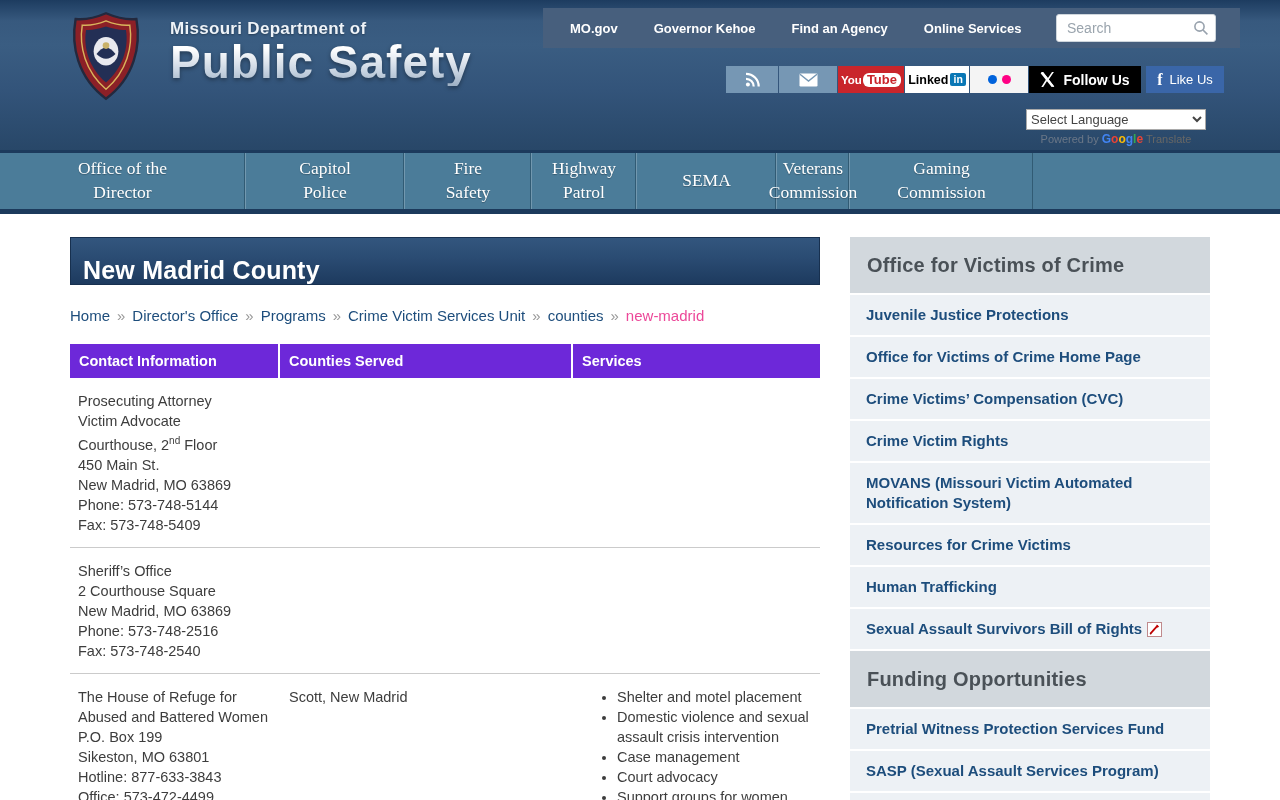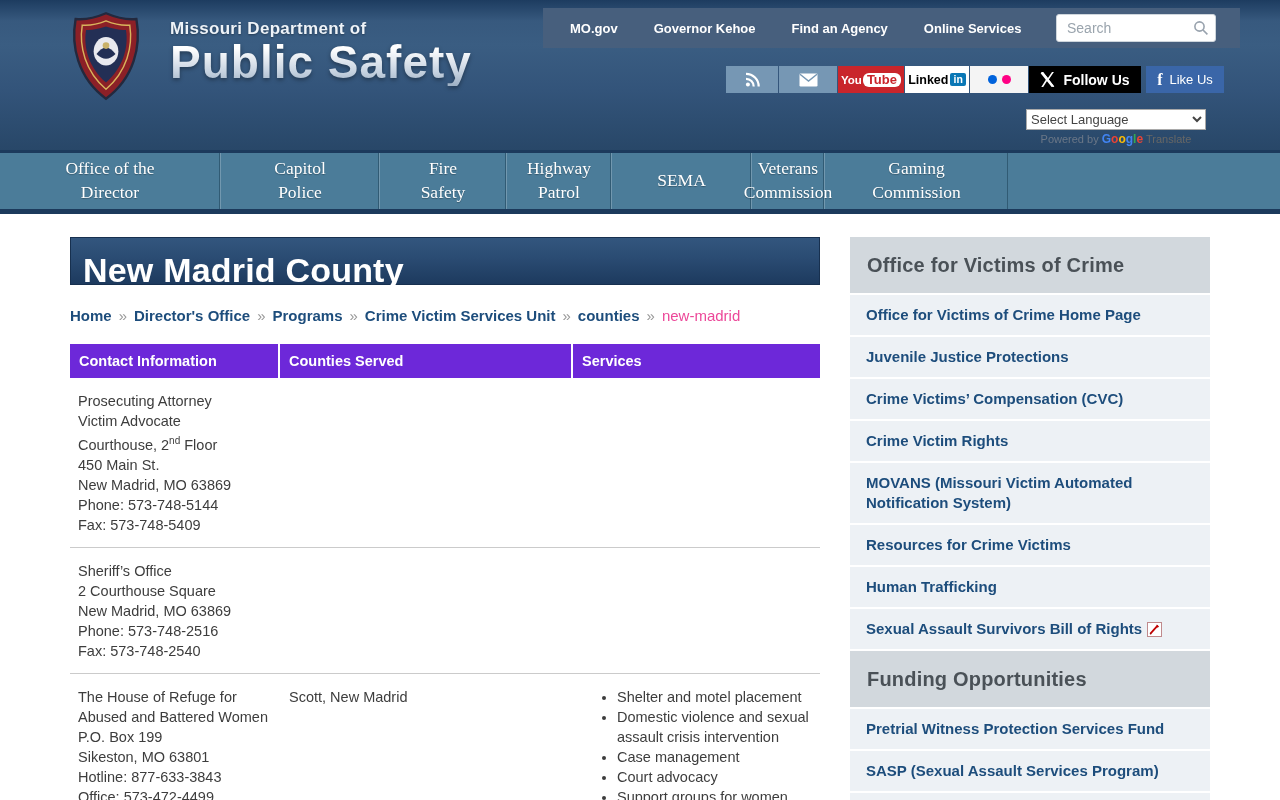--- a/index.html
+++ b/index.html
@@ -61,35 +61,35 @@
 
   
   .main-nav { width:1280px; height:64px; background:#4b7c99;
     border-top:3px solid #1c3a5c; border-bottom:5px solid #1c3a5c;
     display:flex; list-style:none; }
   .main-nav li { display:flex; align-items:center; justify-content:center; text-align:center;
     color:#fff; font-family:"Liberation Serif","DejaVu Serif",serif; font-size:17.5px;
     line-height:1.35; cursor:pointer; border-left:1px solid rgba(255,255,255,.22);
     box-shadow:inset -1px 0 0 rgba(18,50,72,.45); text-shadow:0 1px 1px rgba(0,0,0,.3); }
   .main-nav li:first-child { border-left:none; }
-  .main-nav li:nth-child(1){width:220px}.main-nav li:nth-child(2){width:159px}
+  .main-nav li:nth-child(1){width:245px}.main-nav li:nth-child(2){width:159px}
   .main-nav li:nth-child(3){width:127px}.main-nav li:nth-child(4){width:105px}
   .main-nav li:nth-child(5){width:140px}.main-nav li:nth-child(6){width:73px}
   .main-nav li:nth-child(7){width:184px}.main-nav li:nth-child(8){width:247px}
 
   
   .content { display:flex; padding:23px 70px 0 70px; gap:30px; }
   .main-col { width:750px; }
   .title-banner { height:48px; border:1px solid #17304f;
     background:linear-gradient(180deg,#33567e 0%,#2a4b72 45%,#1d3a5e 100%);
     display:flex; align-items:center; padding-left:12px; }
-  .title-banner h1 { color:#fff; font-size:34px; font-weight:700; letter-spacing:.2px;margin-top:18px; }
+  .title-banner h1 { color:#fff; font-size:25px; font-weight:700; letter-spacing:.2px;margin-top:18px; }
 
   .breadcrumb { margin-top:22px; font-size:15px; color:#666; }
-  .crumb-link { color:#1d4d7c; font-weight:700; text-decoration:none; cursor:pointer; }
+  .crumb-link { color:#1d4d7c; font-weight:400; text-decoration:none; cursor:pointer; }
   .crumb-sep { color:#999; margin:0 7px; font-weight:400; }
   .crumb-current { color:#ec4899; font-weight:400; }
 
   .svc-table { margin-top:20px; }
   .t-head { display:flex; }
   .t-head .hc { background:#6d28d9; color:#fff; font-weight:700; font-size:14.5px;
     height:34px; display:flex; align-items:center; padding-left:9px;
     border-right:2px solid #fff; }
   .t-head .hc:last-child { border-right:none; }
   .c1 { width:210px; } .c2 { width:293px; } .c3 { width:247px; }
@@ -278,22 +278,22 @@
             </div>
           </div>
         </div>
     </div>
   </div>
 
   <aside class="sidebar" id="sidebar">
       <div class="side-header">
         <span>Office for Victims of Crime</span>
       </div>
+      <div class="side-item"><span>Juvenile Justice Protections</span></div>
       <div class="side-item"><span>Office for Victims of Crime Home Page</span></div>
-      <div class="side-item"><span>Juvenile Justice Protections</span></div>
       <div class="side-item"><span>Crime Victims’ Compensation (CVC)</span></div>
       <div class="side-item"><span>Crime Victim Rights</span></div>
       <div class="side-item"><span>MOVANS (Missouri Victim Automated Notification System)</span></div>
       <div class="side-item"><span>Resources for Crime Victims</span></div>
       <div class="side-item"><span>Human Trafficking</span></div>
       <div class="side-item"><span>Sexual Assault Survivors Bill of Rights</span><svg class="pdf" width="15" height="15" viewBox="0 0 15 15">
           <rect x="0.5" y="0.5" width="14" height="14" fill="#fff" stroke="#c08a8c"></rect>
           <path d="M3.2 11.8 L10.8 3.4" stroke="#c00000" stroke-width="1.8"></path>
           <path d="M9.6 2.6 l2.6 2.2 l-2 1 Z" fill="#c00000"></path>
           <path d="M3 12.4 l1.6 -0.4 l-1.2 -1 Z" fill="#8a0000"></path>

